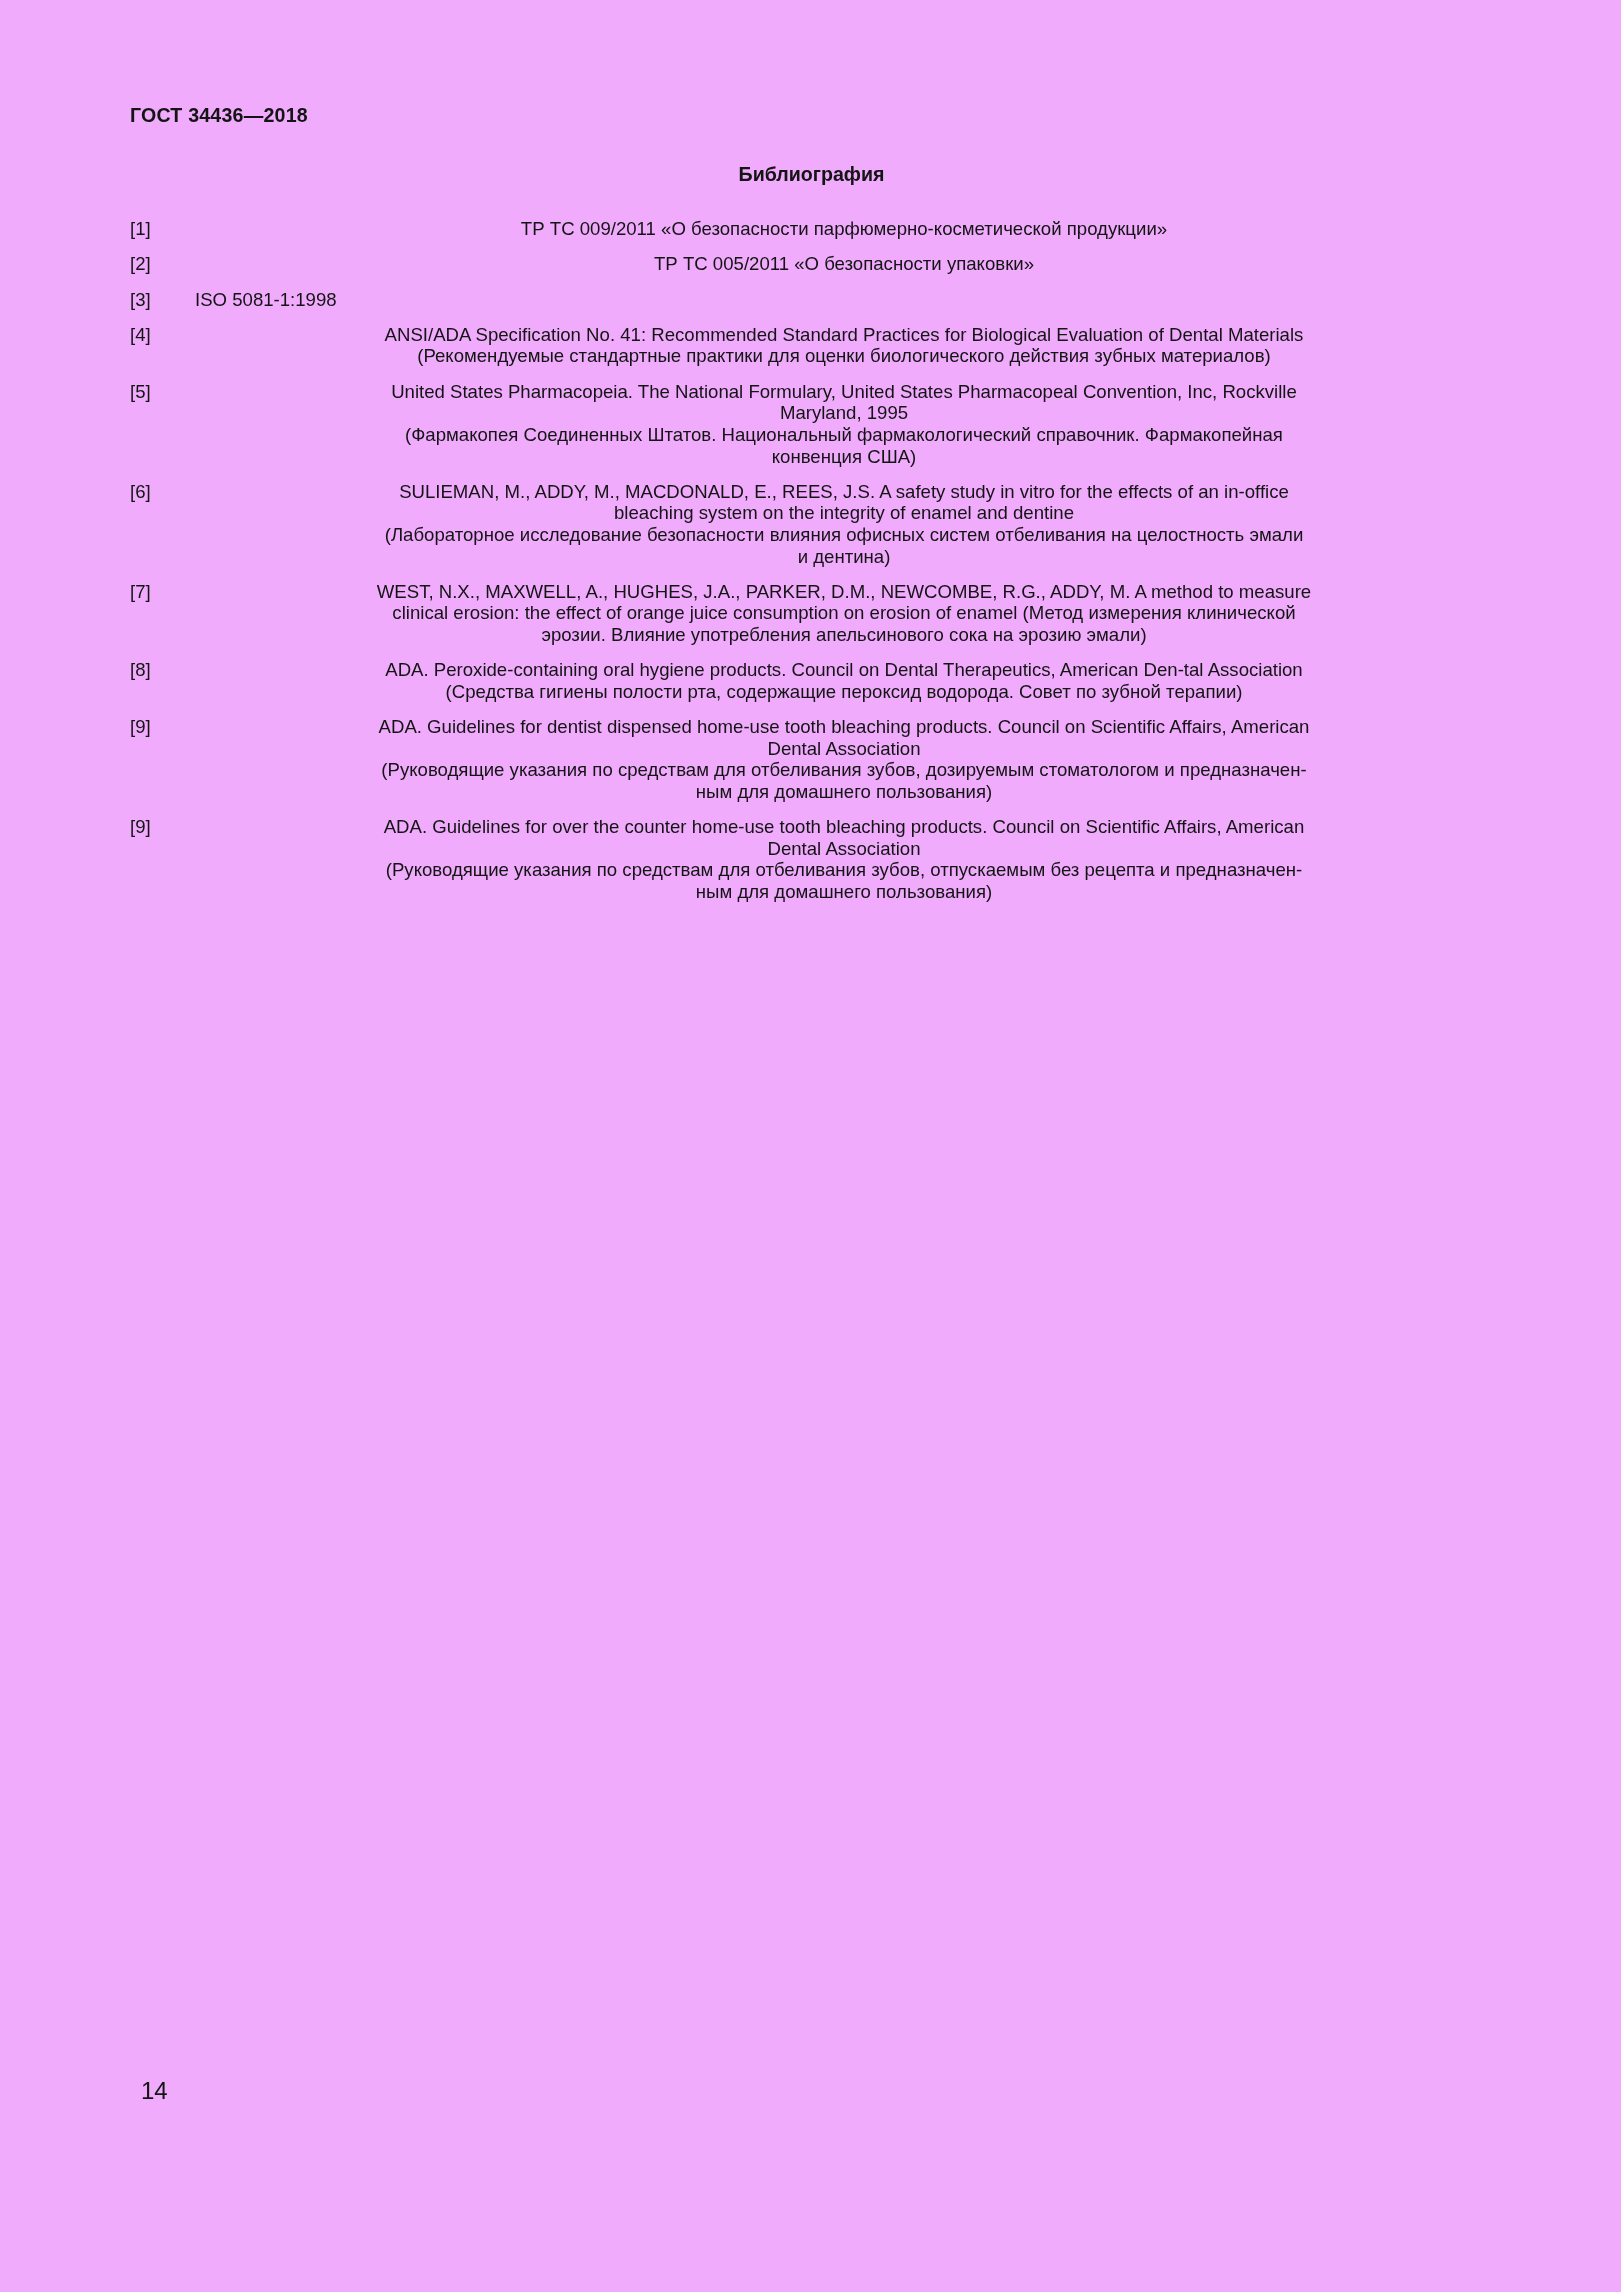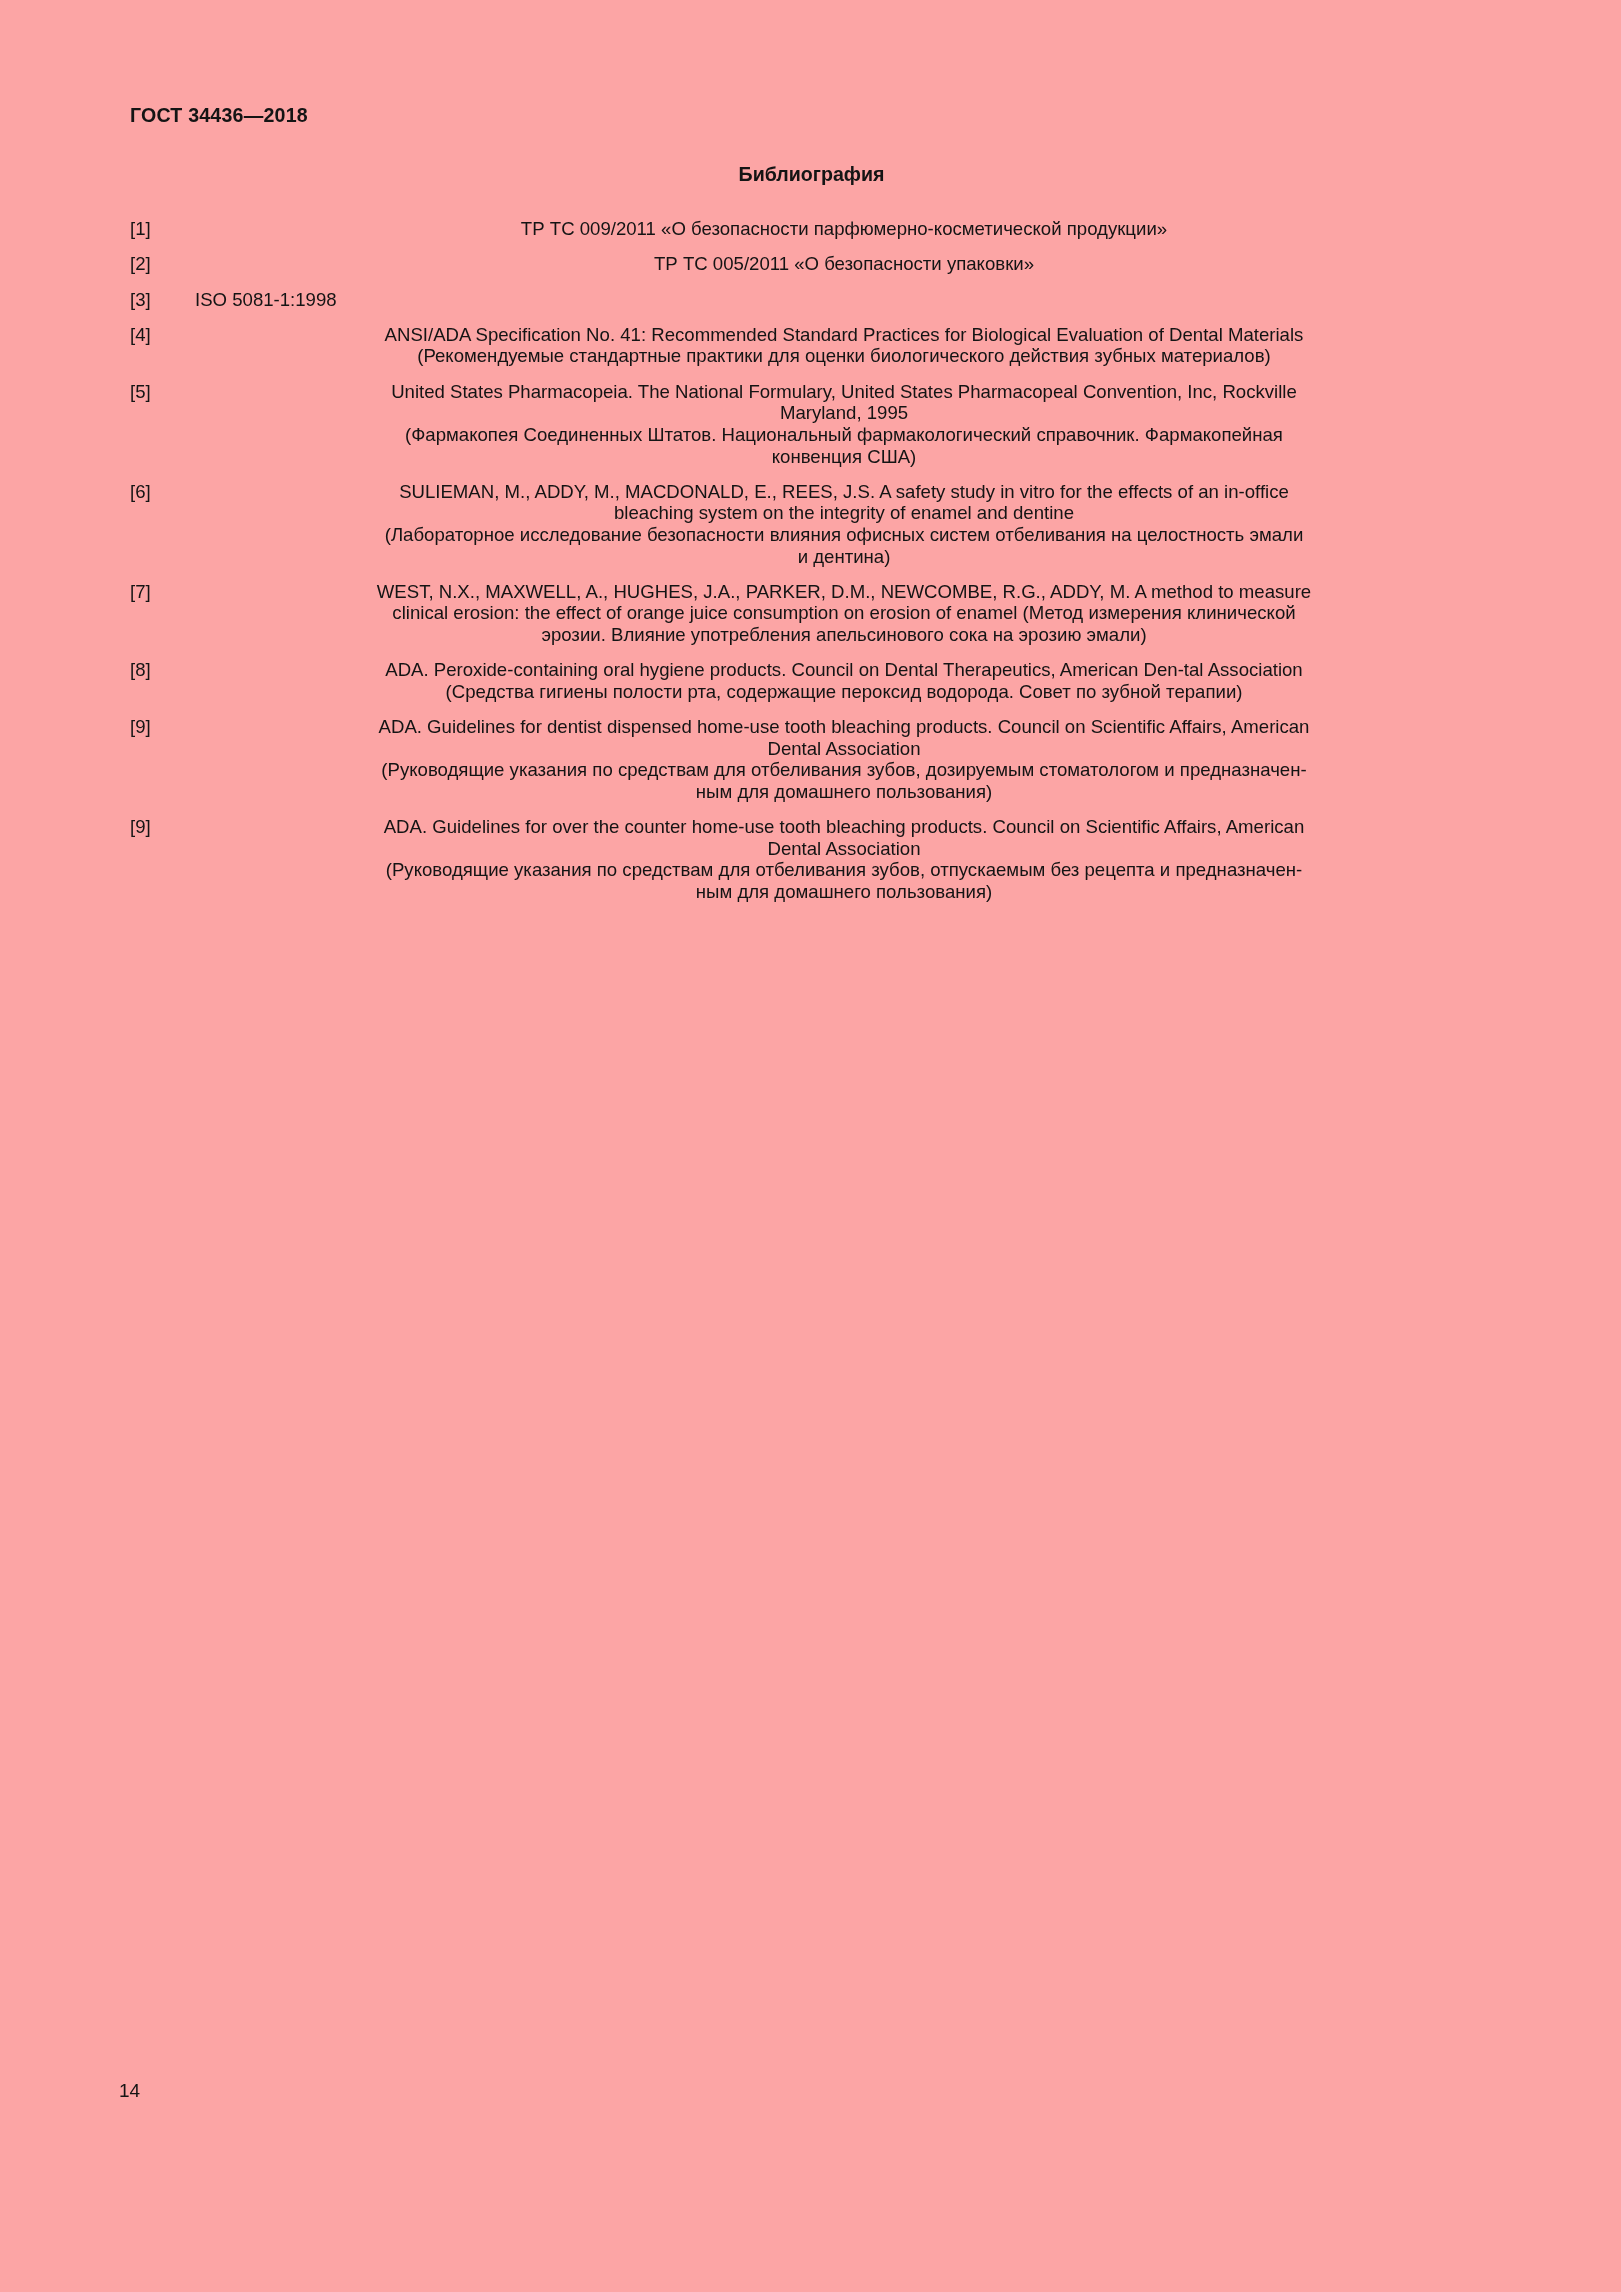--- a/index.html
+++ b/index.html
@@ -5,21 +5,21 @@
   * { margin: 0; padding: 0; box-sizing: border-box; }
   html, body { background: #e9e9e9; }
   body {
     font-family: "Liberation Sans", sans-serif;
     color: #141414;
   }
   .page {
     position: relative;
     width: 1621px;
     height: 2293px;
-    background: #fca5a5;
+    background: #f0abfc;
     overflow: hidden;
     padding: 104px 128px 0 130px;
   }
   .doc-header {
     font-size: 19.6px;
     line-height: 22.5px;
     font-weight: bold;
     letter-spacing: 0.2px;
   }
   .doc-title {
@@ -47,23 +47,23 @@
     flex: 0 0 158px;
     width: 158px;
   }
   .ref-text {
     flex: 1 1 auto;
     white-space: pre-line;
     text-align: center;
   }
   .page-number {
     position: absolute;
-    left: 119px;
+    left: 141px;
     top: 2080px;
-    font-size: 19px;
+    font-size: 24px;
     line-height: 21.6px;
   }
 </style>
 </head>
 <body>
 
 <div class="page">
 
   <div class="doc-header">ГОСТ 34436—2018</div>
 

